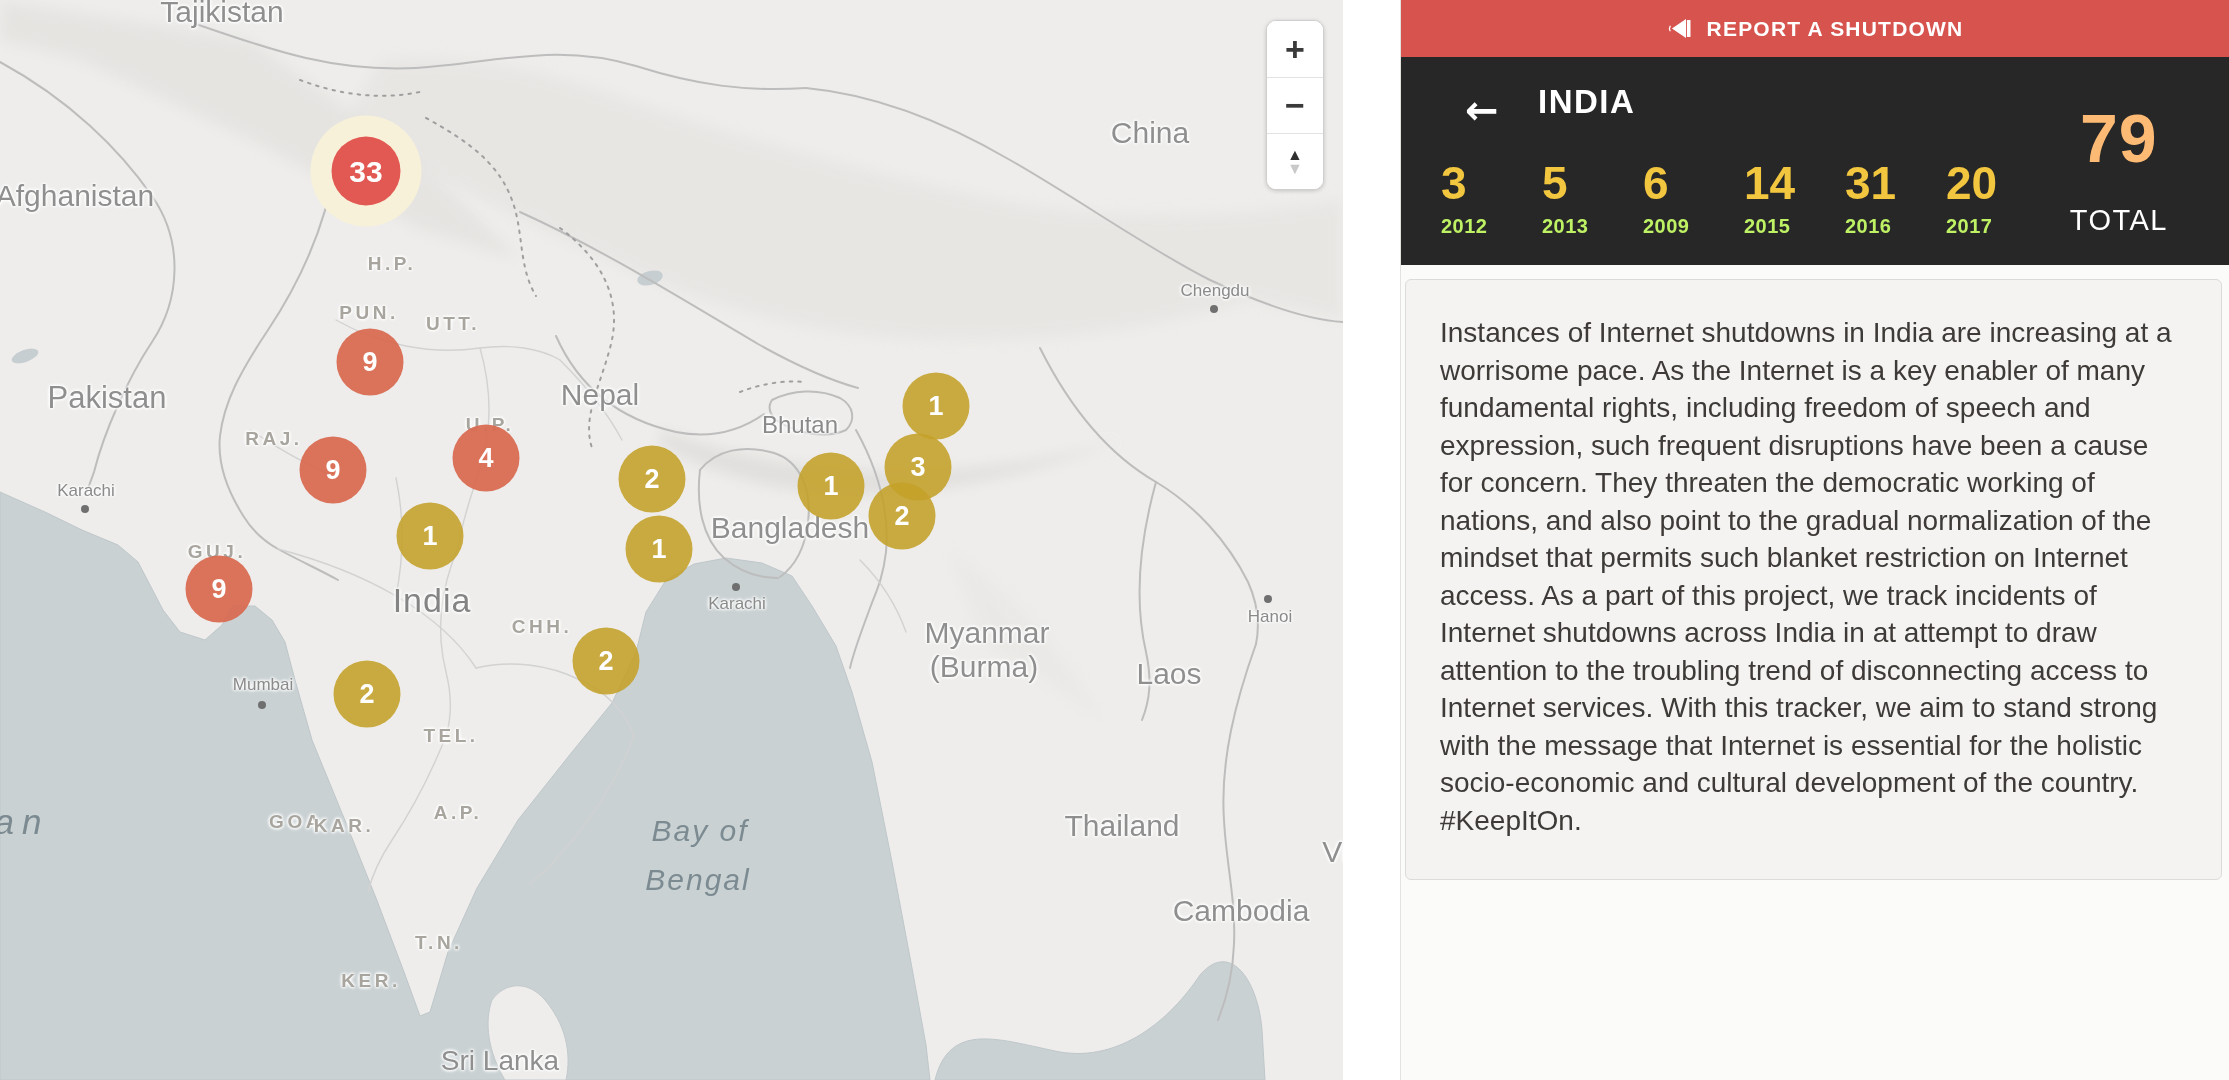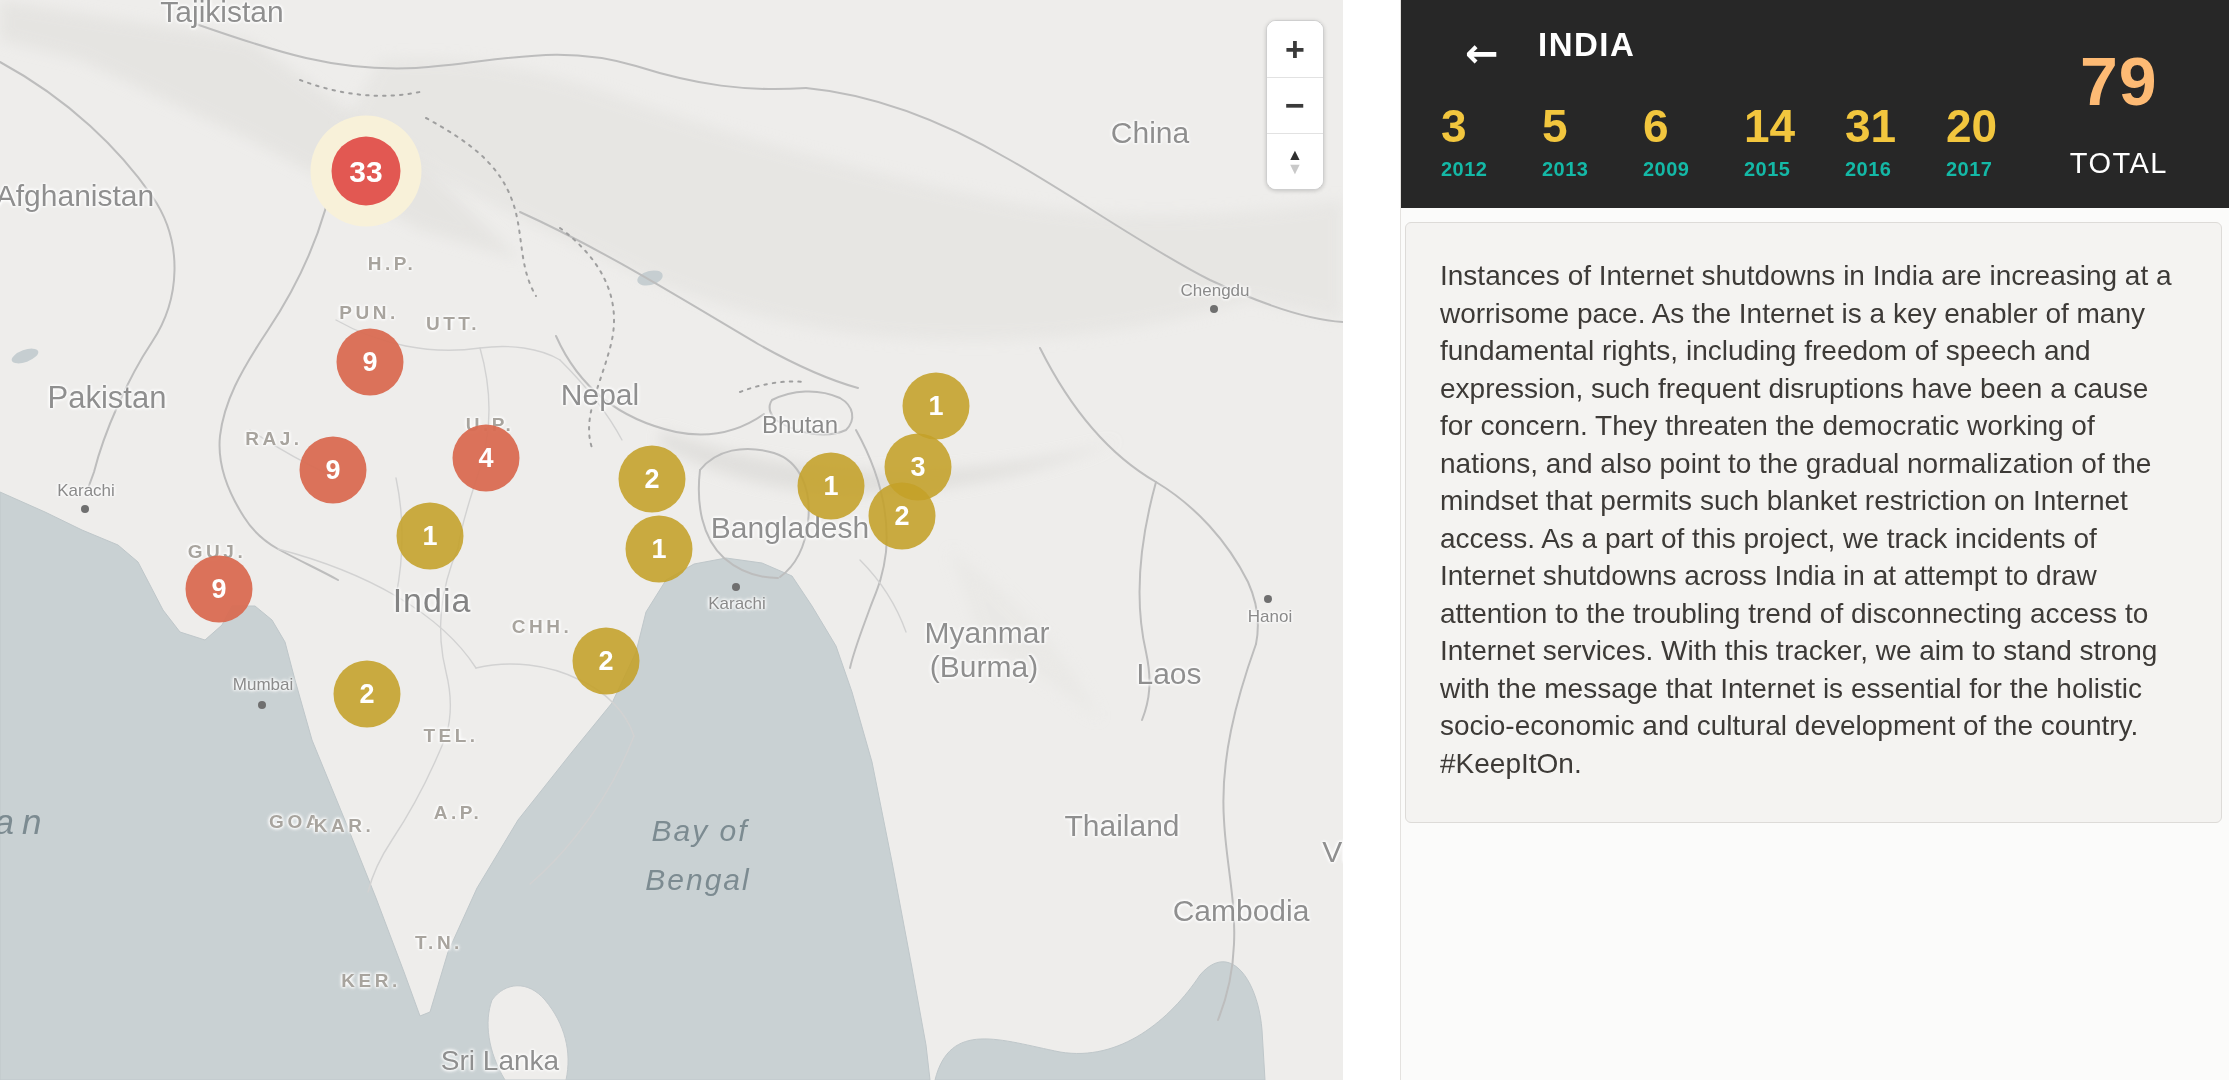--- a/index.html
+++ b/index.html
@@ -38,21 +38,21 @@
   .panel{position:absolute;left:1400px;top:0;width:829px;height:1080px;background:#fbfbfa;border-left:1px solid #e4e2df;}
   .report-bar{height:57px;background:#d6534e;display:flex;align-items:center;justify-content:center;gap:12px;cursor:pointer;}
   .report-bar span{color:#fff;font-size:21px;font-weight:700;letter-spacing:1.2px;}
   .dark{position:relative;height:208px;background:#272727;}
   .back-btn{position:absolute;left:58px;top:32px;color:#fff;font-size:40px;font-weight:700;
     font-family:"DejaVu Sans",sans-serif;cursor:pointer;line-height:1;background:none;border:none;}
   .title{position:absolute;left:137px;top:26px;color:#fff;font-size:33px;font-weight:700;letter-spacing:1.5px;margin:0;}
   .stats{position:absolute;left:40px;top:103px;display:flex;}
   .stat{width:101px;}
   .stat .num{color:#f2c63e;font-size:46px;font-weight:700;line-height:1;}
-  .stat .yr{color:#14b8a6;font-size:20px;font-weight:700;letter-spacing:0.5px;margin-top:9px;}
+  .stat .yr{color:#bef264;font-size:20px;font-weight:700;letter-spacing:0.5px;margin-top:9px;}
   .total{position:absolute;right:62px;top:42px;text-align:center;}
   .total .num{color:#fdba74;font-size:68px;font-weight:800;line-height:78px;letter-spacing:1px;}
   .total .lbl{color:#ffffff;font-size:29px;font-weight:500;letter-spacing:1.5px;margin-top:27px;}
   .card{margin:14px 8px 0 4px;min-height:588px;background:#f4f3f1;border:1px solid #dddbd8;border-radius:6px;
     padding:34px 34px 40px 34px;box-sizing:border-box;}
   .card p{margin:0;color:#3d3a37;font-size:28px;line-height:37.5px;}
 </style>
 </head>
 <body>
 
@@ -182,20 +182,28 @@
       <button class="zbtn">−</button>
       <button class="zbtn pitch">
         <span class="up">▲</span>
         <span class="down">▼</span>
       </button>
     </div>
   </div>
 
   <aside class="panel">
 
+    <div class="report-bar">
+      <svg width="27" height="27" viewBox="0 0 24 24" fill="#ffffff">
+        <polygon points="3.5,12 16,3.5 16,20.5"></polygon>
+        <rect x="16.8" y="4.5" width="3.2" height="15"></rect>
+        <path d="M2.6,9.5 Q1.2,12 2.6,14.5 L1.4,14.5 Q0.2,12 1.4,9.5 Z"></path>
+      </svg>
+      <span>REPORT A SHUTDOWN</span>
+    </div>
 
     <header class="dark">
       <button class="back-btn">←</button>
       <h1 class="title">INDIA</h1>
 
       <div class="stats">
         <div class="stat">
           <div class="num">3</div>
           <div class="yr">2012</div>
         </div>

